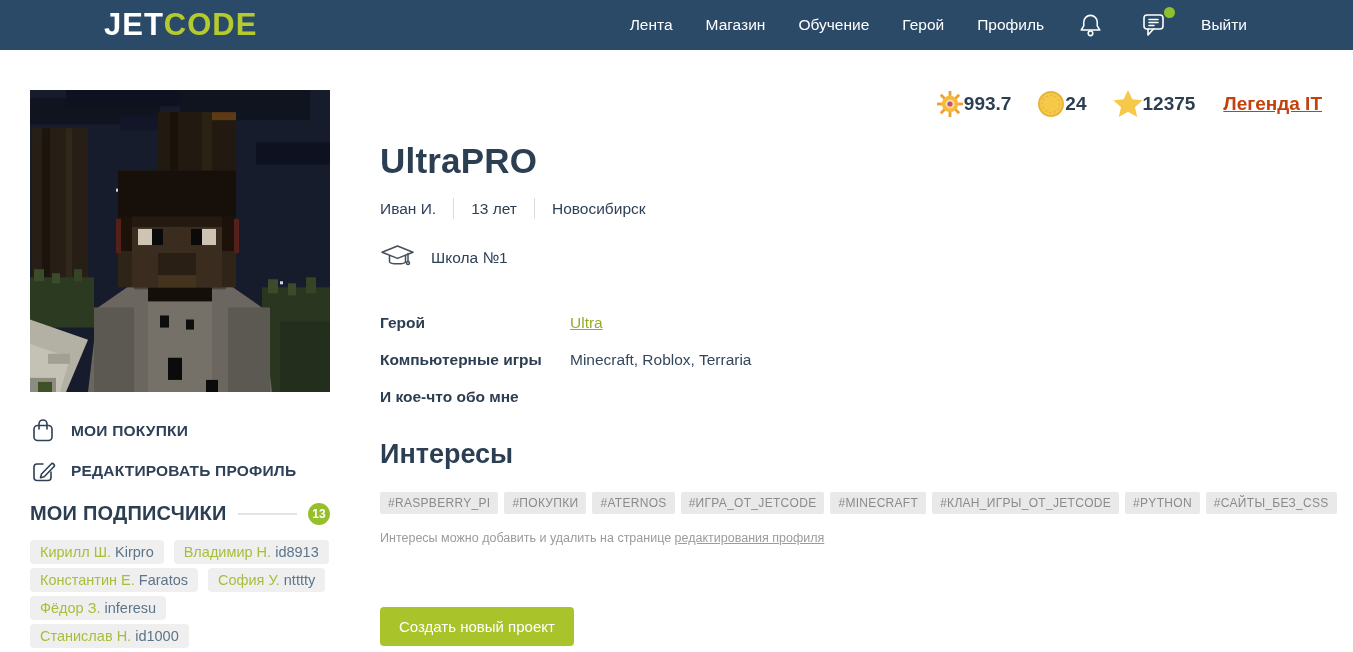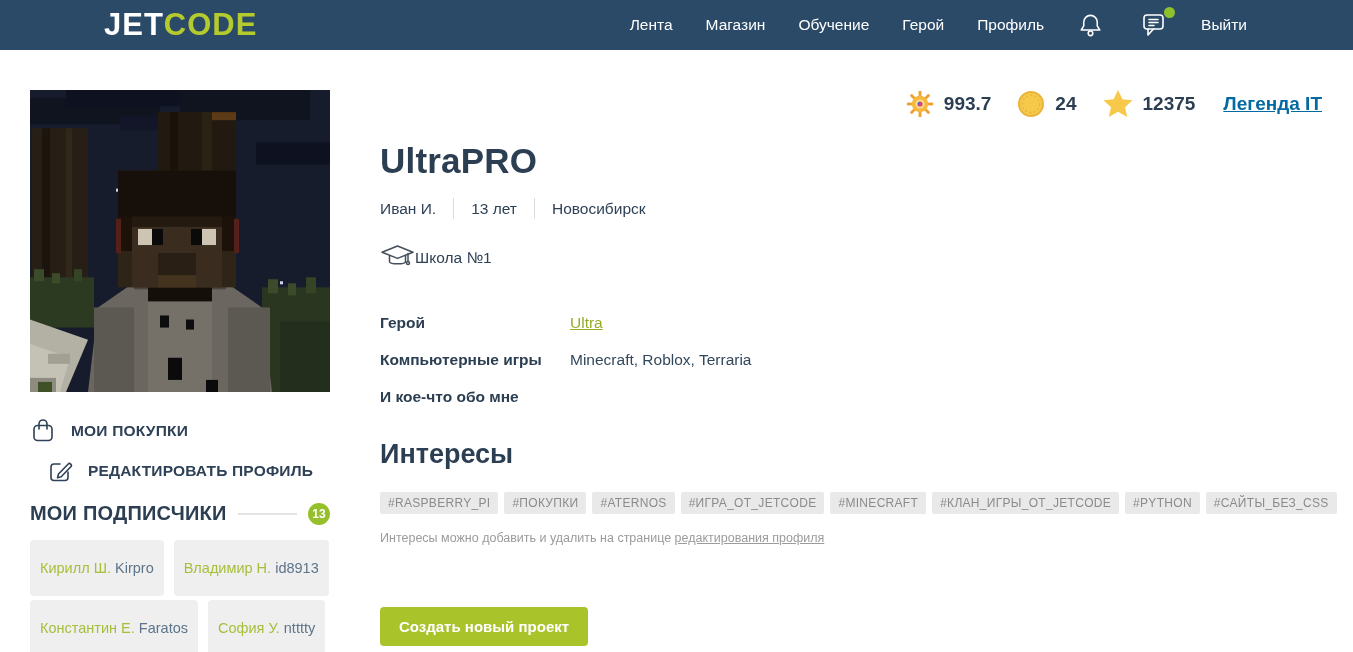--- a/index.html
+++ b/index.html
@@ -15,54 +15,54 @@
   .topnav { margin-left:auto; margin-right:106px; display:flex; align-items:center; gap:33px; }
   .topnav .nav-link { color:#ffffff; font-size:15.5px; text-decoration:none; cursor:pointer; }
   .icon-btn { position:relative; display:flex; align-items:center; cursor:pointer; }
   .badge-dot { position:absolute; top:-5px; right:-7px; width:11px; height:11px; border-radius:50%; background:#8fc12e; }
 
   
   .sidebar { position:absolute; left:30px; top:90px; width:300px; }
   .avatar { width:300px; height:302px; display:block; }
   .side-link { display:flex; align-items:center; gap:15px; cursor:pointer; }
   .side-link.first { margin-top:25px; }
-  .side-link + .side-link { margin-top:13px;justify-content:center; }
+  .side-link + .side-link { margin-top:13px; }
   .side-link .lbl { font-weight:bold; font-size:15.5px; color:#2e4156; letter-spacing:.2px; }
   .subs-header { display:flex; align-items:center; margin-top:18px; }
   .subs-title { font-size:20px; font-weight:800; color:#2b3e52; letter-spacing:.2px; white-space:nowrap; }
   .subs-rule { flex:1; height:2px; background:#e4e4e4; margin:0 11px; }
   .count-badge { width:22px; height:22px; border-radius:50%; background:#95c02c; color:#fff; font-size:12px; font-weight:bold; display:flex; align-items:center; justify-content:center; flex:0 0 22px; }
   .subs { display:flex; flex-wrap:wrap; gap:4px 10px; margin-top:15px; }
-  .sub-pill { background:#efefef; border-radius:4px; padding:20px 10px; font-size:14.5px; white-space:nowrap; cursor:pointer; }
+  .sub-pill { background:#efefef; border-radius:4px; padding:4px 10px; font-size:14.5px; white-space:nowrap; cursor:pointer; }
   .sub-pill .nm { color:#a6bf3b; }
   .sub-pill .nk { color:#5d7489; }
 
   
   .main { position:absolute; left:380px; top:85px; width:942px; }
   .stats { display:flex; justify-content:flex-end; align-items:center; margin-top:4px; }
-  .stat { display:flex; align-items:center; gap:10px; margin-left:26px; }
+  .stat { display:flex; align-items:center; margin-left:26px; }
   .stat-val { font-size:19px; font-weight:bold; color:#2b3e52; }
-  .rank-link { margin-left:28px; font-size:19px; font-weight:800; color:#0369a1; text-decoration:underline; cursor:pointer; }
+  .rank-link { margin-left:28px; font-size:19px; font-weight:800; color:#c2410c; text-decoration:underline; cursor:pointer; }
   .username { margin-top:23px; font-size:35px; font-weight:800; color:#2b3e52; letter-spacing:.2px; }
   .meta { display:flex; align-items:center; margin-top:17px; font-size:15.5px; color:#2e4156; }
   .meta .sep { width:1px; height:21px; background:#dcdcdc; margin:0 17px; }
-  .school { display:flex; align-items:center; margin-top:25px; font-size:15.5px; }
+  .school { display:flex; align-items:center; gap:16px; margin-top:25px; font-size:15.5px; }
   .fields { margin-top:43px; }
   .field-row { display:flex; align-items:baseline; margin-bottom:19px; font-size:15.5px; }
   .field-label { width:190px; flex:0 0 190px; font-weight:bold; color:#2b3e52; }
   .field-value { color:#33475c; }
   .link-green { color:#94ad27; text-decoration:underline; cursor:pointer; }
   .section-title { font-size:27px; font-weight:800; color:#2b3e52; }
   .interests-title { margin-top:33px; }
   .tags { display:flex; gap:6px; margin-top:22px; }
   .tag { background:#e9e9e9; color:#8b8b8b; font-size:12px; padding:4px 8px; border-radius:2px; letter-spacing:.3px; white-space:nowrap; cursor:pointer; }
   .note { margin-top:17px; font-size:12.5px; color:#9b9b9b; }
   .note .note-link { color:#9b9b9b; text-decoration:underline; cursor:pointer; }
   .portfolio-row { display:flex; align-items:center; justify-content:space-between; margin-top:62px; }
-  .create-btn { background:#a9c32b; border:none; color:#ffffff; font-family:inherit; font-size:15px; font-weight:bold; padding:11px 19px; border-radius:4px; cursor:pointer; }
+  .create-btn { background:#a9c32b; border:none; color:#ffffff; font-family:inherit; font-size:15px; font-weight:normal; padding:11px 19px; border-radius:4px; cursor:pointer; }
 
   svg { display:block; }
 </style>
 </head>
 <body>
 
 <div class="page">
 
   <header class="topbar">
     <div class="logo">

